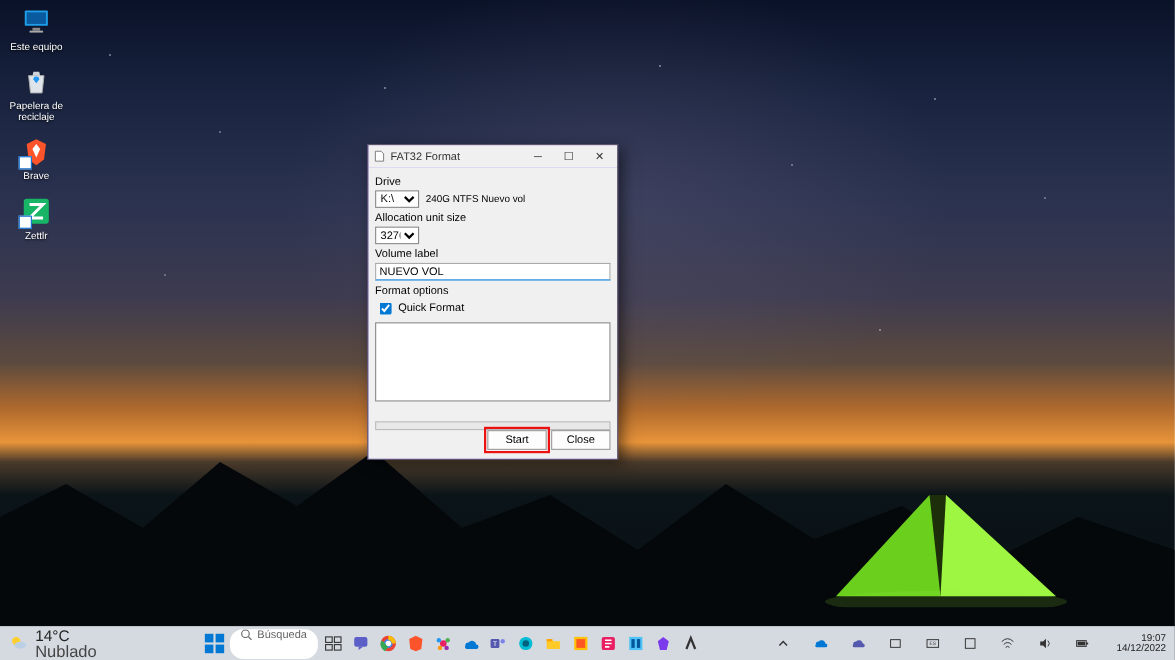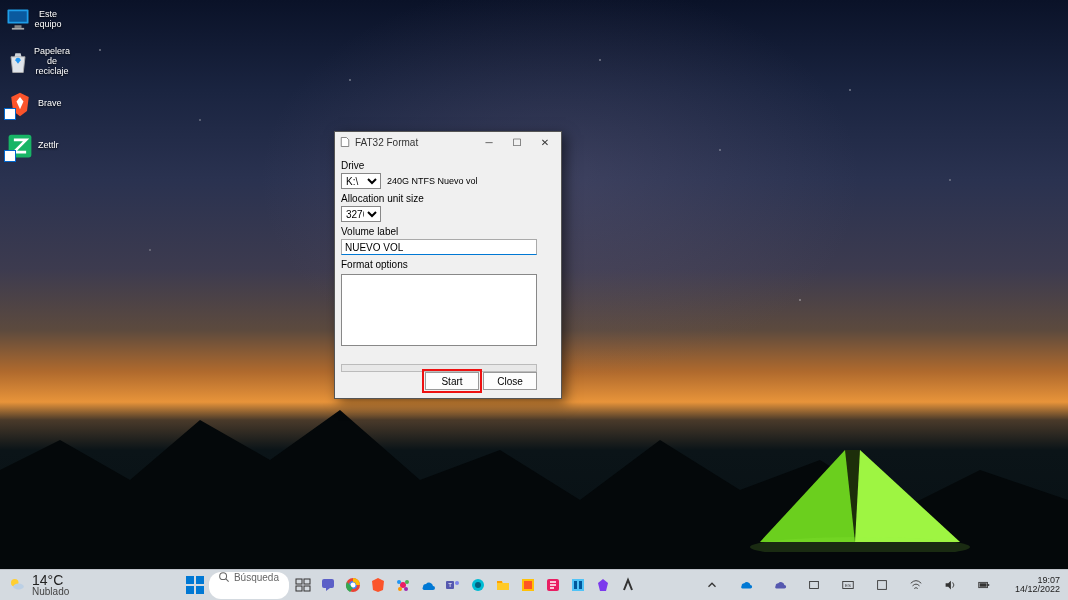--- a/index.html
+++ b/index.html
@@ -19,52 +19,52 @@
 radial-gradient(ellipse 300px 200px at 560px 180px,rgba(120,110,140,.25),transparent);
 pointer-events:none}
 
 .mountains{position:absolute;left:0;right:0;bottom:30px;height:220px;pointer-events:none}
 .mountains svg{width:100%;height:100%;display:block}
 
 .tent{position:absolute;right:88px;bottom:48px;width:250px;height:120px;pointer-events:none}
 .tent svg{width:100%;height:100%}
 
 .desktop-icons{position:absolute;top:2px;left:2px;display:flex;flex-direction:column;gap:6px}
-.dicon{width:58px;display:flex;align-items:center;gap:2px;padding:2px;border-radius:2px;cursor:pointer}
+.dicon{width:58px;display:flex;flex-direction:column;align-items:center;gap:2px;padding:2px;border-radius:2px;cursor:pointer}
 .dicon .ic{width:32px;height:32px;display:flex;align-items:center;justify-content:center}
 .dicon .lbl{color:#fff;font-size:9px;text-align:center;line-height:1.1;text-shadow:0 1px 2px rgba(0,0,0,.9)}
 .shortcut{position:relative}
 .shortcut::after{content:"";position:absolute;left:0;bottom:0;width:10px;height:10px;background:#fff;border:1px solid #0066cc}
 
 .dialog{position:absolute;left:334px;top:131px;width:226px;background:#8b5cf6;border:1px solid #555;box-shadow:4px 4px 12px rgba(0,0,0,.5);font-size:10px;color:#000}
 .titlebar{height:20px;display:flex;align-items:center;padding:0 2px 0 4px;background:#f0f0f0}
 .titlebar .app-ic{width:12px;height:12px;margin-right:4px}
 .titlebar .ttl{flex:1;font-size:10px;color:#333}
 .titlebar .winbtn{width:28px;height:18px;display:flex;align-items:center;justify-content:center;font-size:10px;color:#333;cursor:pointer}
-.dlg-body{padding:4px 24px 8px 6px;background:#f0f0f0}
+.dlg-body{padding:4px 6px 8px 6px;background:#f0f0f0}
 .fld-lbl{font-size:10px;color:#000;margin:4px 0 2px 0}
 .row{display:flex;align-items:center;gap:6px}
 select.drv,select.au{width:40px;height:16px;font-size:10px;border:1px solid #888;background:#fff}
 select.au{width:40px}
 .drive-desc{font-size:9px;color:#000}
 input.vlabel{width:100%;height:16px;font-size:10px;border:1px solid #aaa;border-bottom:1px solid #0078d4;padding:0 3px;box-sizing:border-box}
 .chk-row{display:flex;align-items:center;gap:3px;margin-top:2px}
 .chk-row input{width:11px;height:11px;accent-color:#0078d4}
 .log{width:100%;height:72px;background:#fff;border:1px solid #888;margin-top:4px;box-sizing:border-box}
 .prog{width:100%;height:8px;background:#e8e8e8;border:1px solid #bbb;margin-top:18px;box-sizing:border-box}
 .btn-row{display:flex;justify-content:flex-end;gap:4px;}
 .btn{width:52px;height:16px;font-size:10px;background:#fdfdfd;border:1px solid #999;display:flex;align-items:center;justify-content:center;cursor:pointer}
 .btn.highlight{outline:2px solid #e11;outline-offset:1px}
 
 .taskbar{position:absolute;left:0;right:0;bottom:0;height:30px;background:rgba(230,235,242,.92);backdrop-filter:blur(8px);display:flex;align-items:center;border-top:1px solid rgba(0,0,0,.1)}
 .tb-left{display:flex;align-items:center;gap:6px;padding-left:8px;min-width:110px}
 .weather-ic{width:18px;height:18px}
 .wtxt{display:flex;flex-direction:column;line-height:1}
 .wtxt .t{font-size:14px;color:#222}
-.wtxt .c{font-size:10px;color:#444}
+.wtxt .c{font-size:15px;color:#444}
 .tb-center{flex:1;display:flex;align-items:center;justify-content:center;gap:3px}
 .start{width:22px;height:22px;display:flex;align-items:center;justify-content:center;cursor:pointer}
 .search{display:flex;align-items:flex-start;gap:4px;background:#fff;border-radius:12px;height:27px;padding:0 10px;font-size:10px;color:#666;cursor:text}
 .tb-ic{width:22px;height:22px;border-radius:3px;display:flex;align-items:center;justify-content:center;cursor:pointer}
 .tb-right{display:flex;align-items:center;gap:20px;padding-right:8px;min-width:200px;justify-content:flex-end}
 .tray-ic{width:14px;height:14px;color:#333;cursor:pointer}
 .clock{display:flex;flex-direction:column;align-items:flex-end;line-height:1;font-size:9px;color:#222;padding-left:4px}
 </style>
 </head>
 <body>
@@ -142,20 +142,24 @@
     <div class="fld-lbl">Drive</div>
     <div class="row">
       <select class="drv"><option>K:\</option></select>
       <div class="drive-desc">240G NTFS Nuevo vol</div>
     </div>
     <div class="fld-lbl">Allocation unit size</div>
     <select class="au"><option>32768</option></select>
     <div class="fld-lbl">Volume label</div>
     <input class="vlabel" value="NUEVO VOL" style="">
     <div class="fld-lbl">Format options</div>
+    <div class="chk-row">
+      <input type="checkbox" checked="" style="">
+      <span>Quick Format</span>
+    </div>
     <div class="log"></div>
     <div class="prog"></div>
     <div class="btn-row">
       <div class="btn highlight">Start</div>
       <div class="btn">Close</div>
     </div>
   </div>
 </div>
 
 <div class="taskbar">

